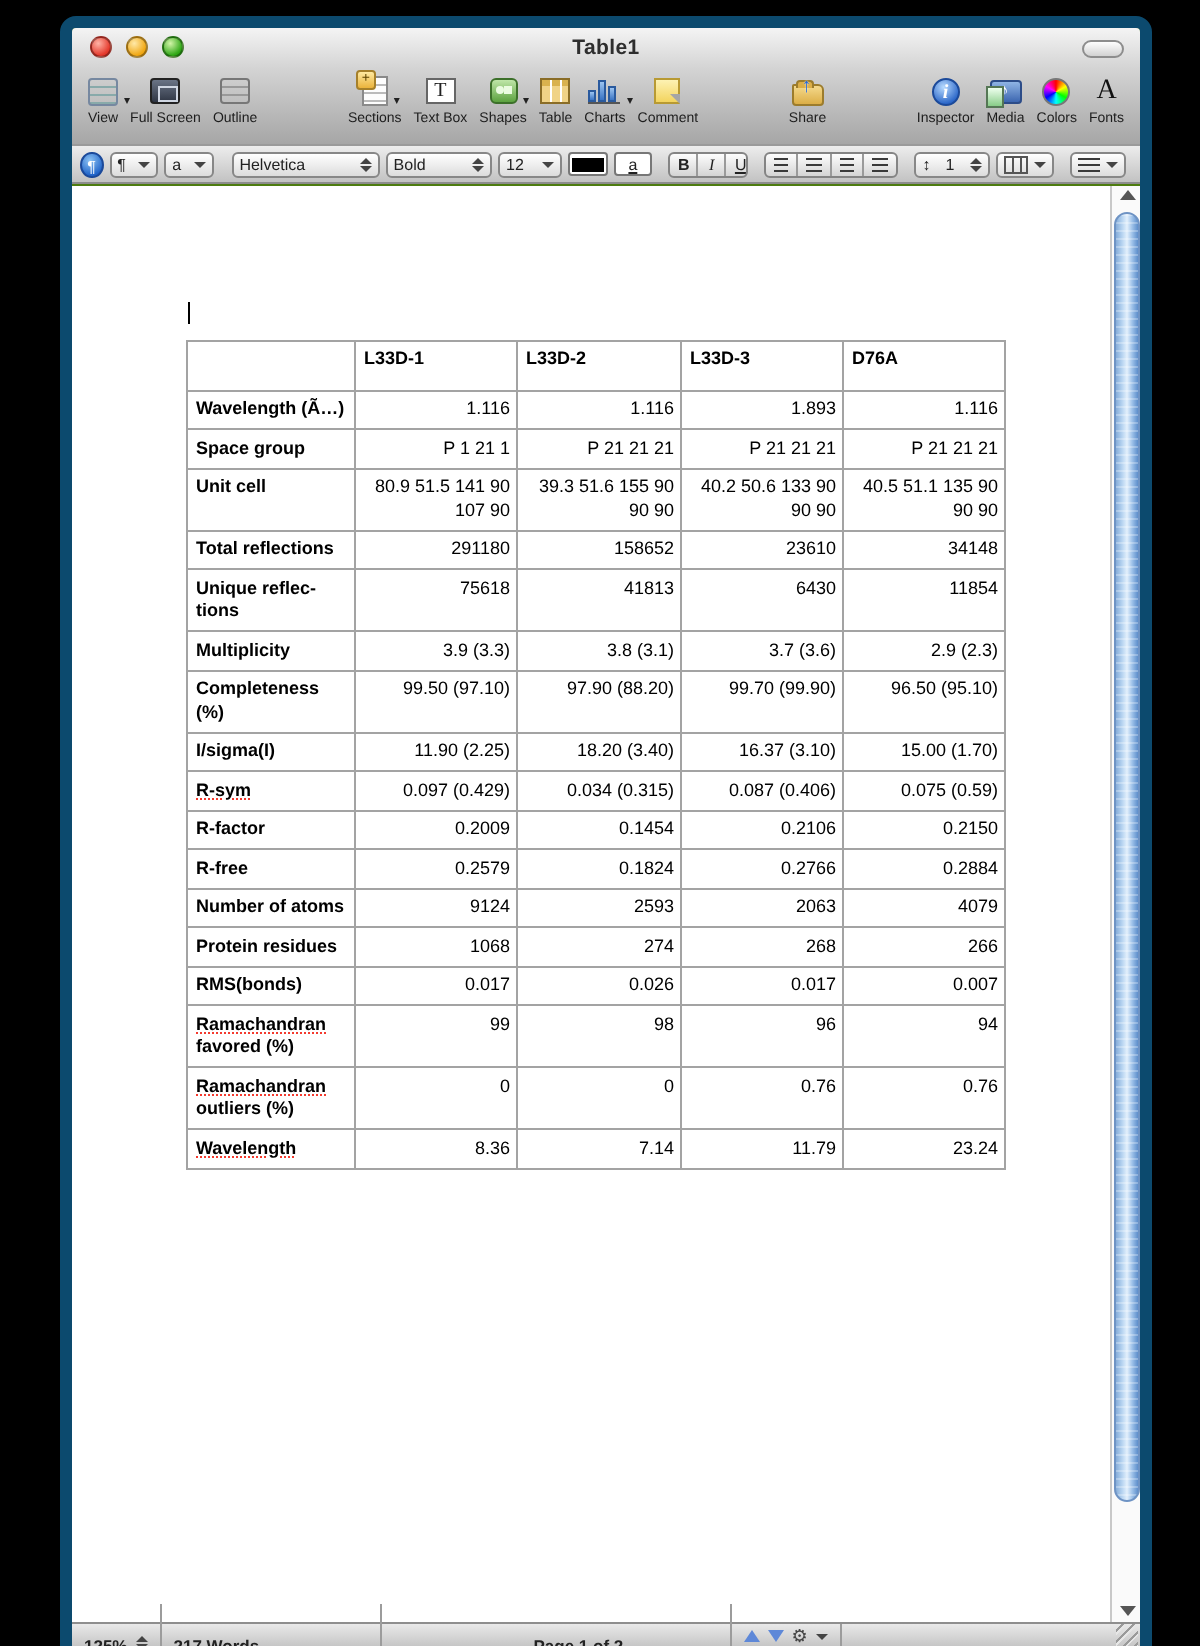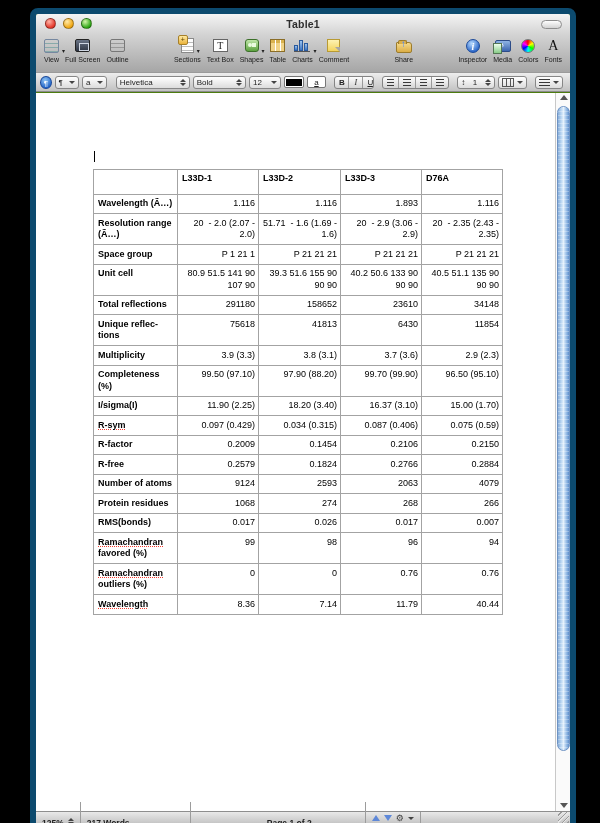--- a/index.html
+++ b/index.html
@@ -329,27 +329,20 @@
           </thead>
         <tbody>
             <tr>
               <th><span>Wavelength (Ã…)</span></th>
               <td>1.116</td>
               <td>1.116</td>
               <td>1.893</td>
               <td>1.116</td>
             </tr>
             <tr>
-              <th><span>Resolution range (Ã…)</span></th>
-              <td>20  - 2.0 (2.07 - 2.0)</td>
-              <td>51.71  - 1.6 (1.69 - 1.6)</td>
-              <td>20  - 2.9 (3.06 - 2.9)</td>
-              <td>20  - 2.35 (2.43 - 2.35)</td>
-            </tr>
-            <tr>
               <th><span>Space group</span></th>
               <td>P 1 21 1</td>
               <td>P 21 21 21</td>
               <td>P 21 21 21</td>
               <td>P 21 21 21</td>
             </tr>
             <tr>
               <th><span>Unit cell</span></th>
               <td>80.9 51.5 141 90 107 90</td>
               <td>39.3 51.6 155 90 90 90</td>
@@ -445,21 +438,21 @@
               <td>0</td>
               <td>0</td>
               <td>0.76</td>
               <td>0.76</td>
             </tr>
             <tr>
               <th><span class="sp">Wavelength</span></th>
               <td>8.36</td>
               <td>7.14</td>
               <td>11.79</td>
-              <td>40.44</td>
+              <td>23.24</td>
             </tr>
           </tbody>
       </table>
     </div>
   </div>
 
   <div class="scrollbar">
     <div class="sb-up">
         <div class="sb-tri-u"></div>
       </div>

